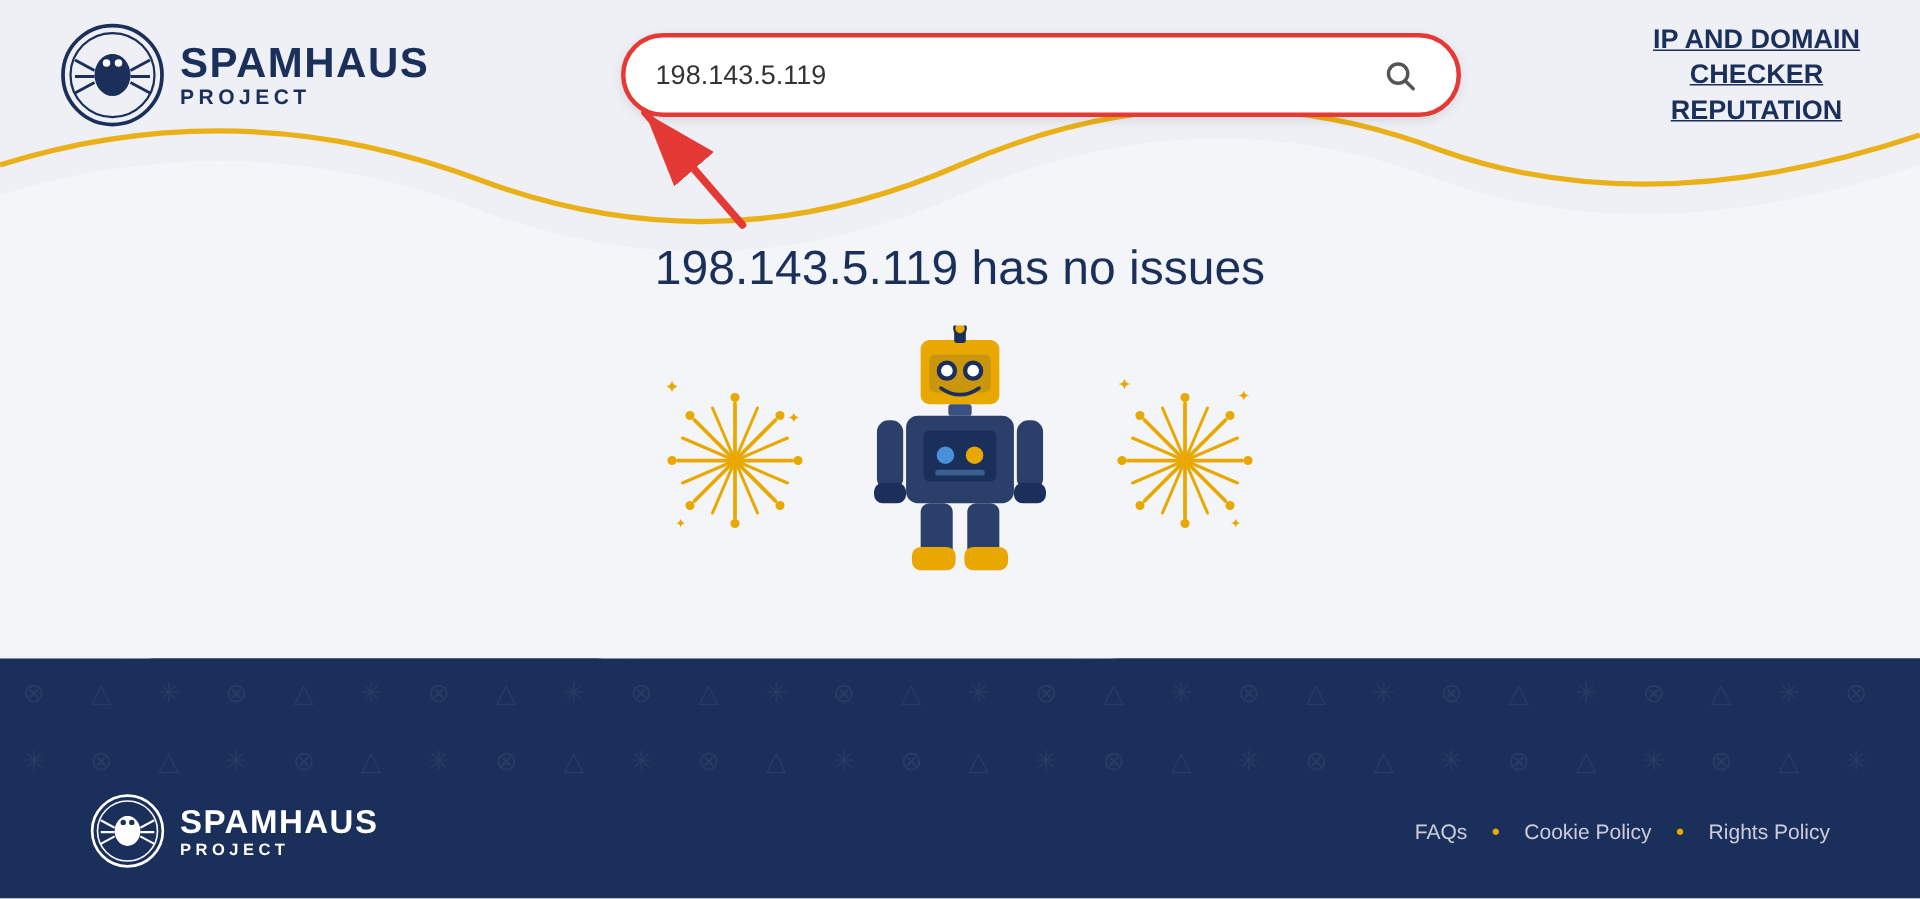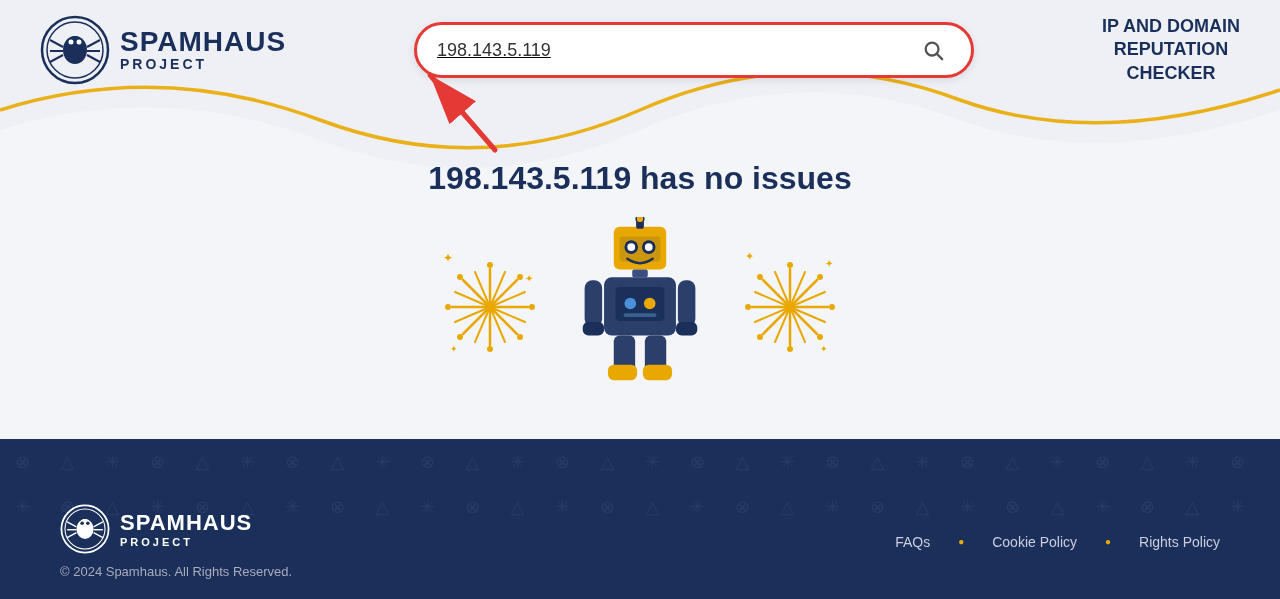--- a/index.html
+++ b/index.html
@@ -46,21 +46,20 @@
       font-size: 14px;
       font-weight: 600;
       color: #1a2f5a;
       letter-spacing: 3px;
     }
 
     .search-area {
       display: flex;
       align-items: flex-end;
       position: relative;
-      text-decoration: underline;
     }
 
     .search-box {
       width: 560px;
       height: 56px;
       border-radius: 30px;
       border: 3px solid #e53935;
       background: #fff;
       display: flex;
       align-items: center;
@@ -97,20 +96,21 @@
       z-index: 20;
     }
 
     
     .title-top-right {
       text-align: center;
       color: #1a2f5a;
       font-weight: 900;
       font-size: 18px;
       line-height: 1.3;
+      text-decoration: underline;
     }
 
     
     .wave-container {
       position: absolute;
       top: 0; left: 0; right: 0;
       height: 450px;
       overflow: hidden;
       z-index: 0;
     }
@@ -128,21 +128,21 @@
       top: 100px;
       left: 0; right: 0;
       display: flex;
       flex-direction: column;
       align-items: center;
       z-index: 5;
     }
 
     .result-title {
       font-size: 32px;
-      font-weight: 700;
+      font-weight: 400;
       color: #1a2f5a;
       margin-top: 60px;
       text-align: center;
     }
 
     .robot-scene {
       display: flex;
       align-items: center;
       justify-content: center;
       margin-top: 20px;
@@ -221,21 +221,21 @@
 
     .footer-copyright {
       font-size: 13px;
       color: #aab;
       margin-top: 6px;
     }
 
     .footer-links {
       display: flex;
       align-items: center;
-      gap: 28px;
+      gap: 16px;
     }
 
     .footer-link {
       color: #ccd;
       font-size: 14px;
       text-decoration: none;
       cursor: pointer;
     }
 
     .footer-dot {
@@ -310,22 +310,22 @@
         <svg width="22" height="22" viewBox="0 0 24 24" fill="none" xmlns="http://www.w3.org/2000/svg">
           <circle cx="11" cy="11" r="7" stroke="#555" stroke-width="2.5"></circle>
           <line x1="16.5" y1="16.5" x2="22" y2="22" stroke="#555" stroke-width="2.5" stroke-linecap="round"></line>
         </svg>
       </div>
     </div>
   </div>
 
   <div class="title-top-right">
     <div>IP AND DOMAIN</div>
+    <div>CHECKER</div>
     <div>REPUTATION</div>
-    <div>CHECKER</div>
   </div>
 </div>
 
 <div class="red-arrow">
   <svg width="100" height="100" viewBox="0 0 100 100" xmlns="http://www.w3.org/2000/svg">
 
     <defs>
       <marker id="arrowhead" markerWidth="10" markerHeight="7" refX="10" refY="3.5" orient="auto">
         <polygon points="0 0, 10 3.5, 0 7" fill="#e53935"></polygon>
       </marker>
@@ -529,21 +529,20 @@
           <line x1="47" y1="36" x2="60" y2="36" stroke="#fff" stroke-width="2"></line>
           <line x1="47" y1="40" x2="60" y2="47" stroke="#fff" stroke-width="2"></line>
           <circle cx="31" cy="27" r="2.5" fill="#1a2f5a"></circle>
           <circle cx="39" cy="27" r="2.5" fill="#1a2f5a"></circle>
         </svg>
         <div class="footer-logo-text">
           <div class="footer-spamhaus">SPAMHAUS</div>
           <div class="footer-project">PROJECT</div>
         </div>
       </div>
-      <div class="footer-copyright">© 2024 Spamhaus. All Rights Reserved.</div>
     </div>
 
     <div class="footer-links">
       <a class="footer-link">FAQs</a>
       <span class="footer-dot">●</span>
       <a class="footer-link">Cookie Policy</a>
       <span class="footer-dot">●</span>
       <a class="footer-link">Rights Policy</a>
     </div>
   </div>

